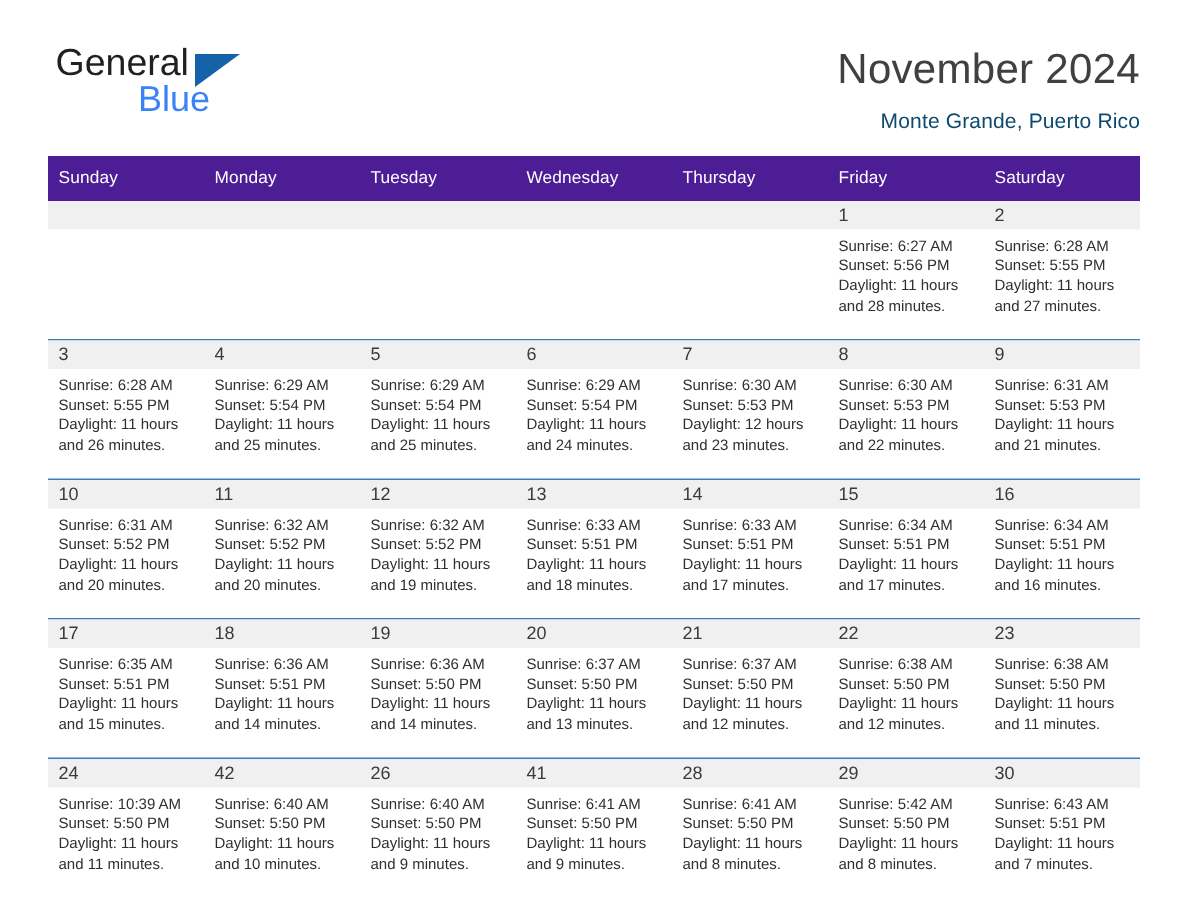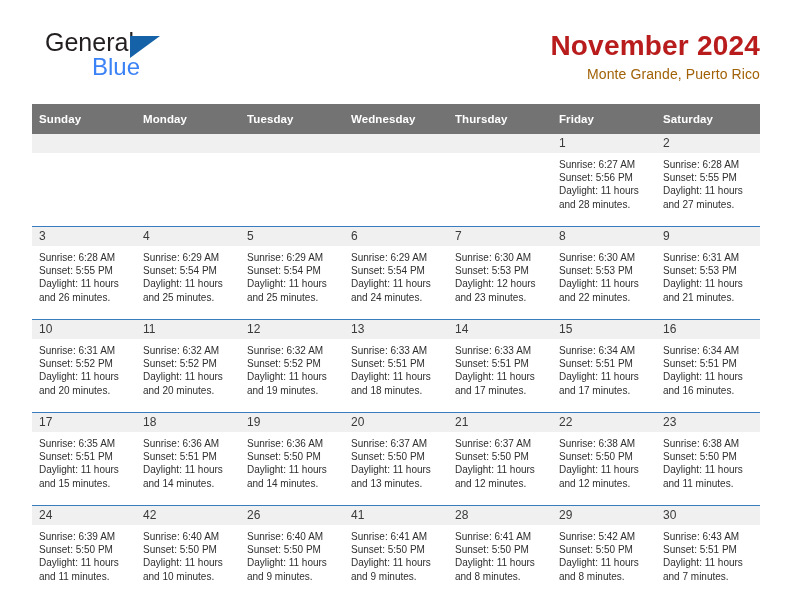--- a/index.html
+++ b/index.html
@@ -32,21 +32,21 @@
   }
   .logo {
     position: relative;
     width: 200px;
     height: 58px;
     padding-left: 4px;
     box-sizing: border-box;
   }
   .logo-general {
     position: absolute;
-    left: 13px;
+    left: 5px;
     top: 0px;
     font-size: 25px;
     letter-spacing: 0px;
     color: #231f20;
     font-family: "Liberation Sans", sans-serif;
   }
   .logo-blue {
     position: absolute;
     left: 60px;
     top: 25px;
@@ -62,49 +62,49 @@
     height: 0;
     border-left: 30px solid #1562a8;
     border-bottom: 22px solid transparent;
   }
   .title-block {
     text-align: right;
     padding-top: 2px;
   }
   .month-title {
     font-size: 28px;
-    font-weight: bold;
-    color: #b91c1c;
+    font-weight: normal;
+    color: #404040;
     line-height: 1.15;
     letter-spacing: 0.2px;
     margin-left: 39px;
   }
   .location {
     font-size: 14px;
-    color: #a16207;
-    margin-top: 4px;
+    color: #0c4a6e;
+    margin-top: 10px;
     letter-spacing: 0.1px;
   }
 
   
   .calendar {
     margin: 4px 32px 0 32px;
     width: 728px;
     box-sizing: border-box;
   }
   table.cal {
     border-collapse: collapse;
     width: 100%;
     table-layout: fixed;
   }
   table.cal th {
-    background: #737373;
+    background: #4c1d95;
     color: #ffffff;
     font-size: 11.5px;
-    font-weight: bold;
+    font-weight: normal;
     text-align: left;
     padding: 5px 0 5px 7px;
     height: 20px;
     letter-spacing: 0.1px;
   }
   table.cal td {
     vertical-align: top;
     padding: 0;
     border-top: 1px solid #3a7dbf;
     height: 92px;
@@ -435,21 +435,21 @@
                   <div class="wrapline">Daylight: 11 hours and 11 minutes.</div>
                 </div>
               </div>
             </td>
           </tr>
           <tr class="week-row">
             <td>
               <div class="cell">
                 <div class="daynum">24</div>
                 <div class="info">
-                  <div>Sunrise: 6:39 AM</div>
+                  <div>Sunrise: 10:39 AM</div>
                   <div>Sunset: 5:50 PM</div>
                   <div class="wrapline">Daylight: 11 hours and 11 minutes.</div>
                 </div>
               </div>
             </td>
             <td>
               <div class="cell">
                 <div class="daynum">42</div>
                 <div class="info">
                   <div>Sunrise: 6:40 AM</div>

